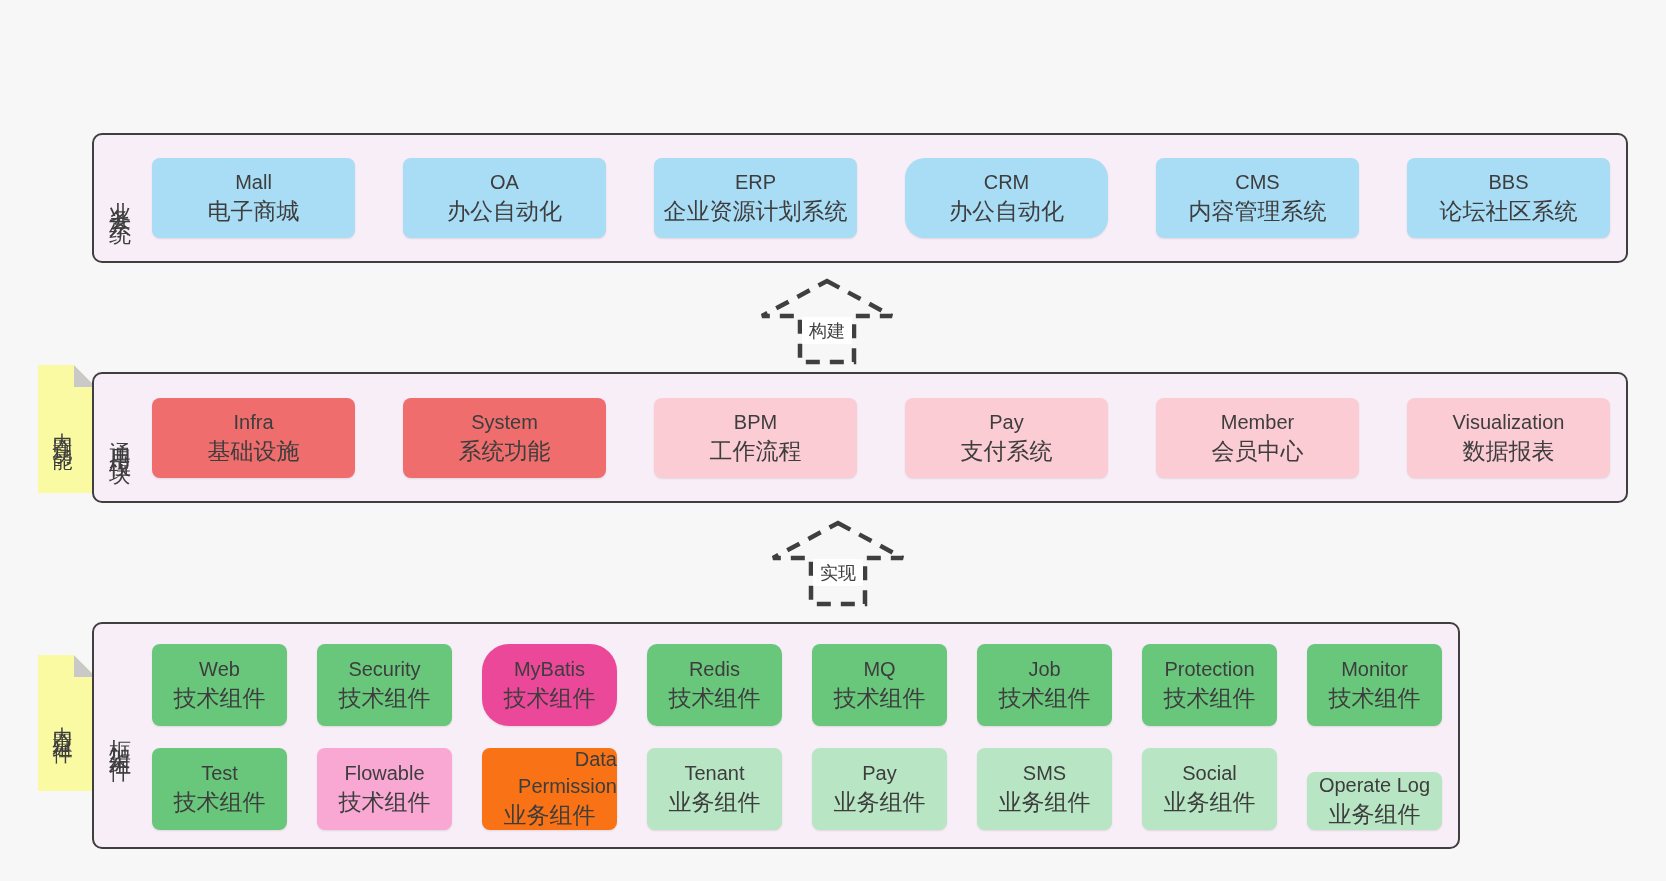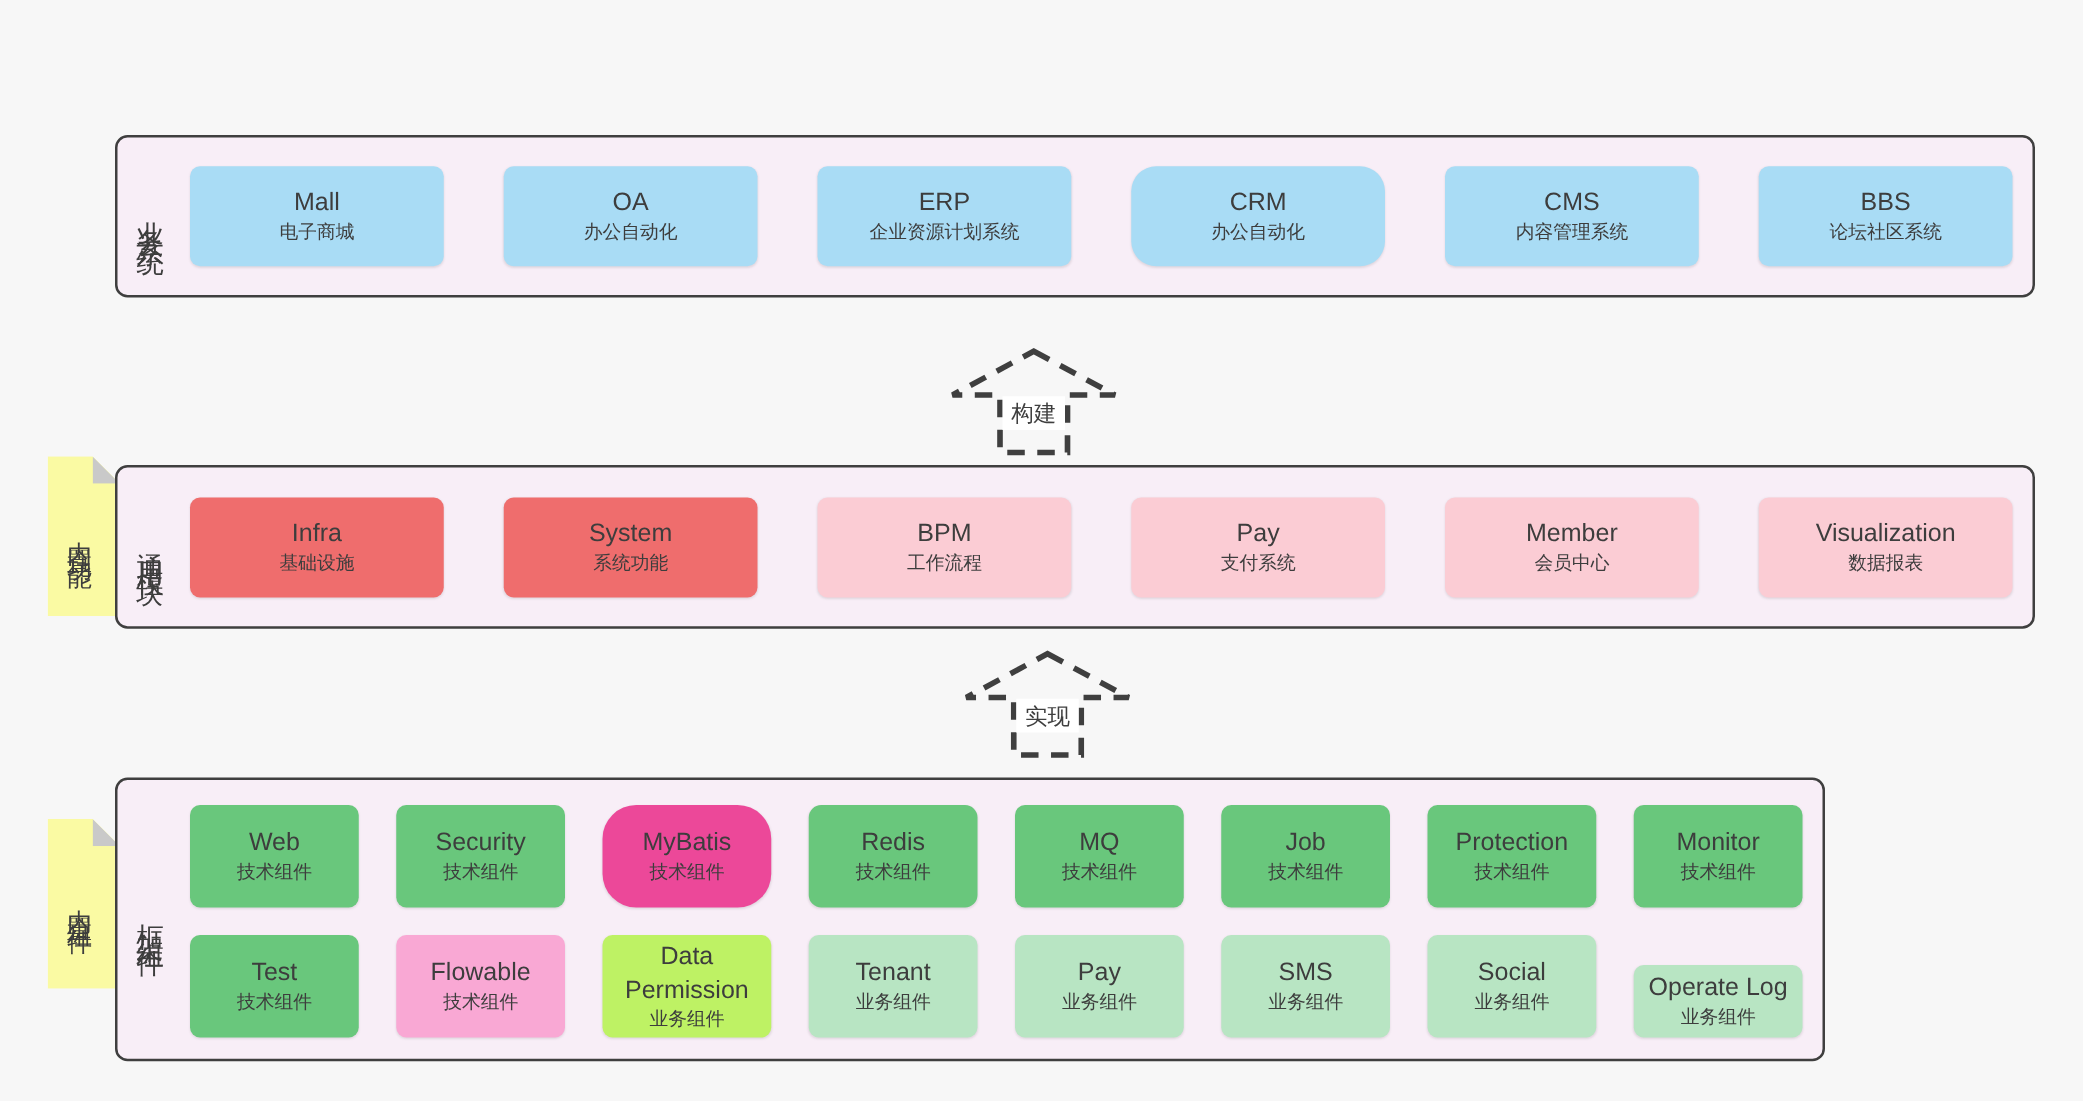--- a/index.html
+++ b/index.html
@@ -26,21 +26,21 @@
     position:absolute; left:58px; right:16px;
     display:flex;
   }
   .box {
     flex:1; border-radius:8px;
     display:flex; flex-direction:column; align-items:center; justify-content:center;
     text-align:center; line-height:1.35;
     box-shadow:0 1px 2px rgba(0,0,0,0.10);
   }
   .box-title { font-size:20px; }
-  .box-subtitle { font-size:15px; }
+  .box-subtitle { font-size:23px; }
   .row6 { gap:48px; height:80px; }
   .row8 { gap:30px; height:82px; }
   .tab {
     position:absolute; width:58px; z-index:1;
     clip-path:polygon(0 0, calc(100% - 22px) 0, 100% 22px, 100% 100%, 0 100%);
     display:flex; align-items:center; justify-content:center;
   }
   .tab .fold {
     position:absolute; top:0; right:0; width:22px; height:22px;
     clip-path:polygon(0 0, 100% 100%, 0 100%);
@@ -50,21 +50,21 @@
     writing-mode:vertical-rl; text-orientation:upright;
     font-size:20px; letter-spacing:6px; line-height:1; color:#3d3d3d;
     margin-right:8px;
   }
   .arrow { position:absolute; z-index:3; overflow:visible; }
   .arrow text { font-family:"Liberation Sans","DejaVu Sans",sans-serif; }
 </style>
 </head>
 <body style="background: rgb(247, 247, 247);">
 
-<div class="container" style="left: 92px; top: 108px; width: 1536px; height: 130px; background: rgb(248, 238, 247); padding-left: 19px;">
+<div class="container" style="left: 92px; top: 133px; width: 1536px; height: 130px; background: rgb(248, 238, 247); padding-left: 19px;">
   <div class="v-label">业务系统</div>
   <div class="boxes-row row6" style="top:23px;">
     <div class="box" style="background: rgb(169, 220, 245);">
       <div class="box-title">Mall</div>
       <div class="box-subtitle">电子商城</div>
     </div>
     <div class="box" style="background: rgb(169, 220, 245);">
       <div class="box-title">OA</div>
       <div class="box-subtitle">办公自动化</div>
     </div>
@@ -177,21 +177,21 @@
   </div>
   <div class="boxes-row row8" style="top:124px;">
     <div class="box" style="background: rgb(105, 199, 124);">
       <div class="box-title">Test</div>
       <div class="box-subtitle">技术组件</div>
     </div>
     <div class="box" style="background: #f9a8d4;">
       <div class="box-title">Flowable</div>
       <div class="box-subtitle">技术组件</div>
     </div>
-    <div class="box" style="background: #bef264;">
+    <div class="box" style="background: #f97316; text-align: right;">
       <div class="box-title">Data Permission</div>
       <div class="box-subtitle">业务组件</div>
     </div>
     <div class="box" style="background: rgb(184, 229, 195);">
       <div class="box-title">Tenant</div>
       <div class="box-subtitle">业务组件</div>
     </div>
     <div class="box" style="background: rgb(184, 229, 195);">
       <div class="box-title">Pay</div>
       <div class="box-subtitle">业务组件</div>

